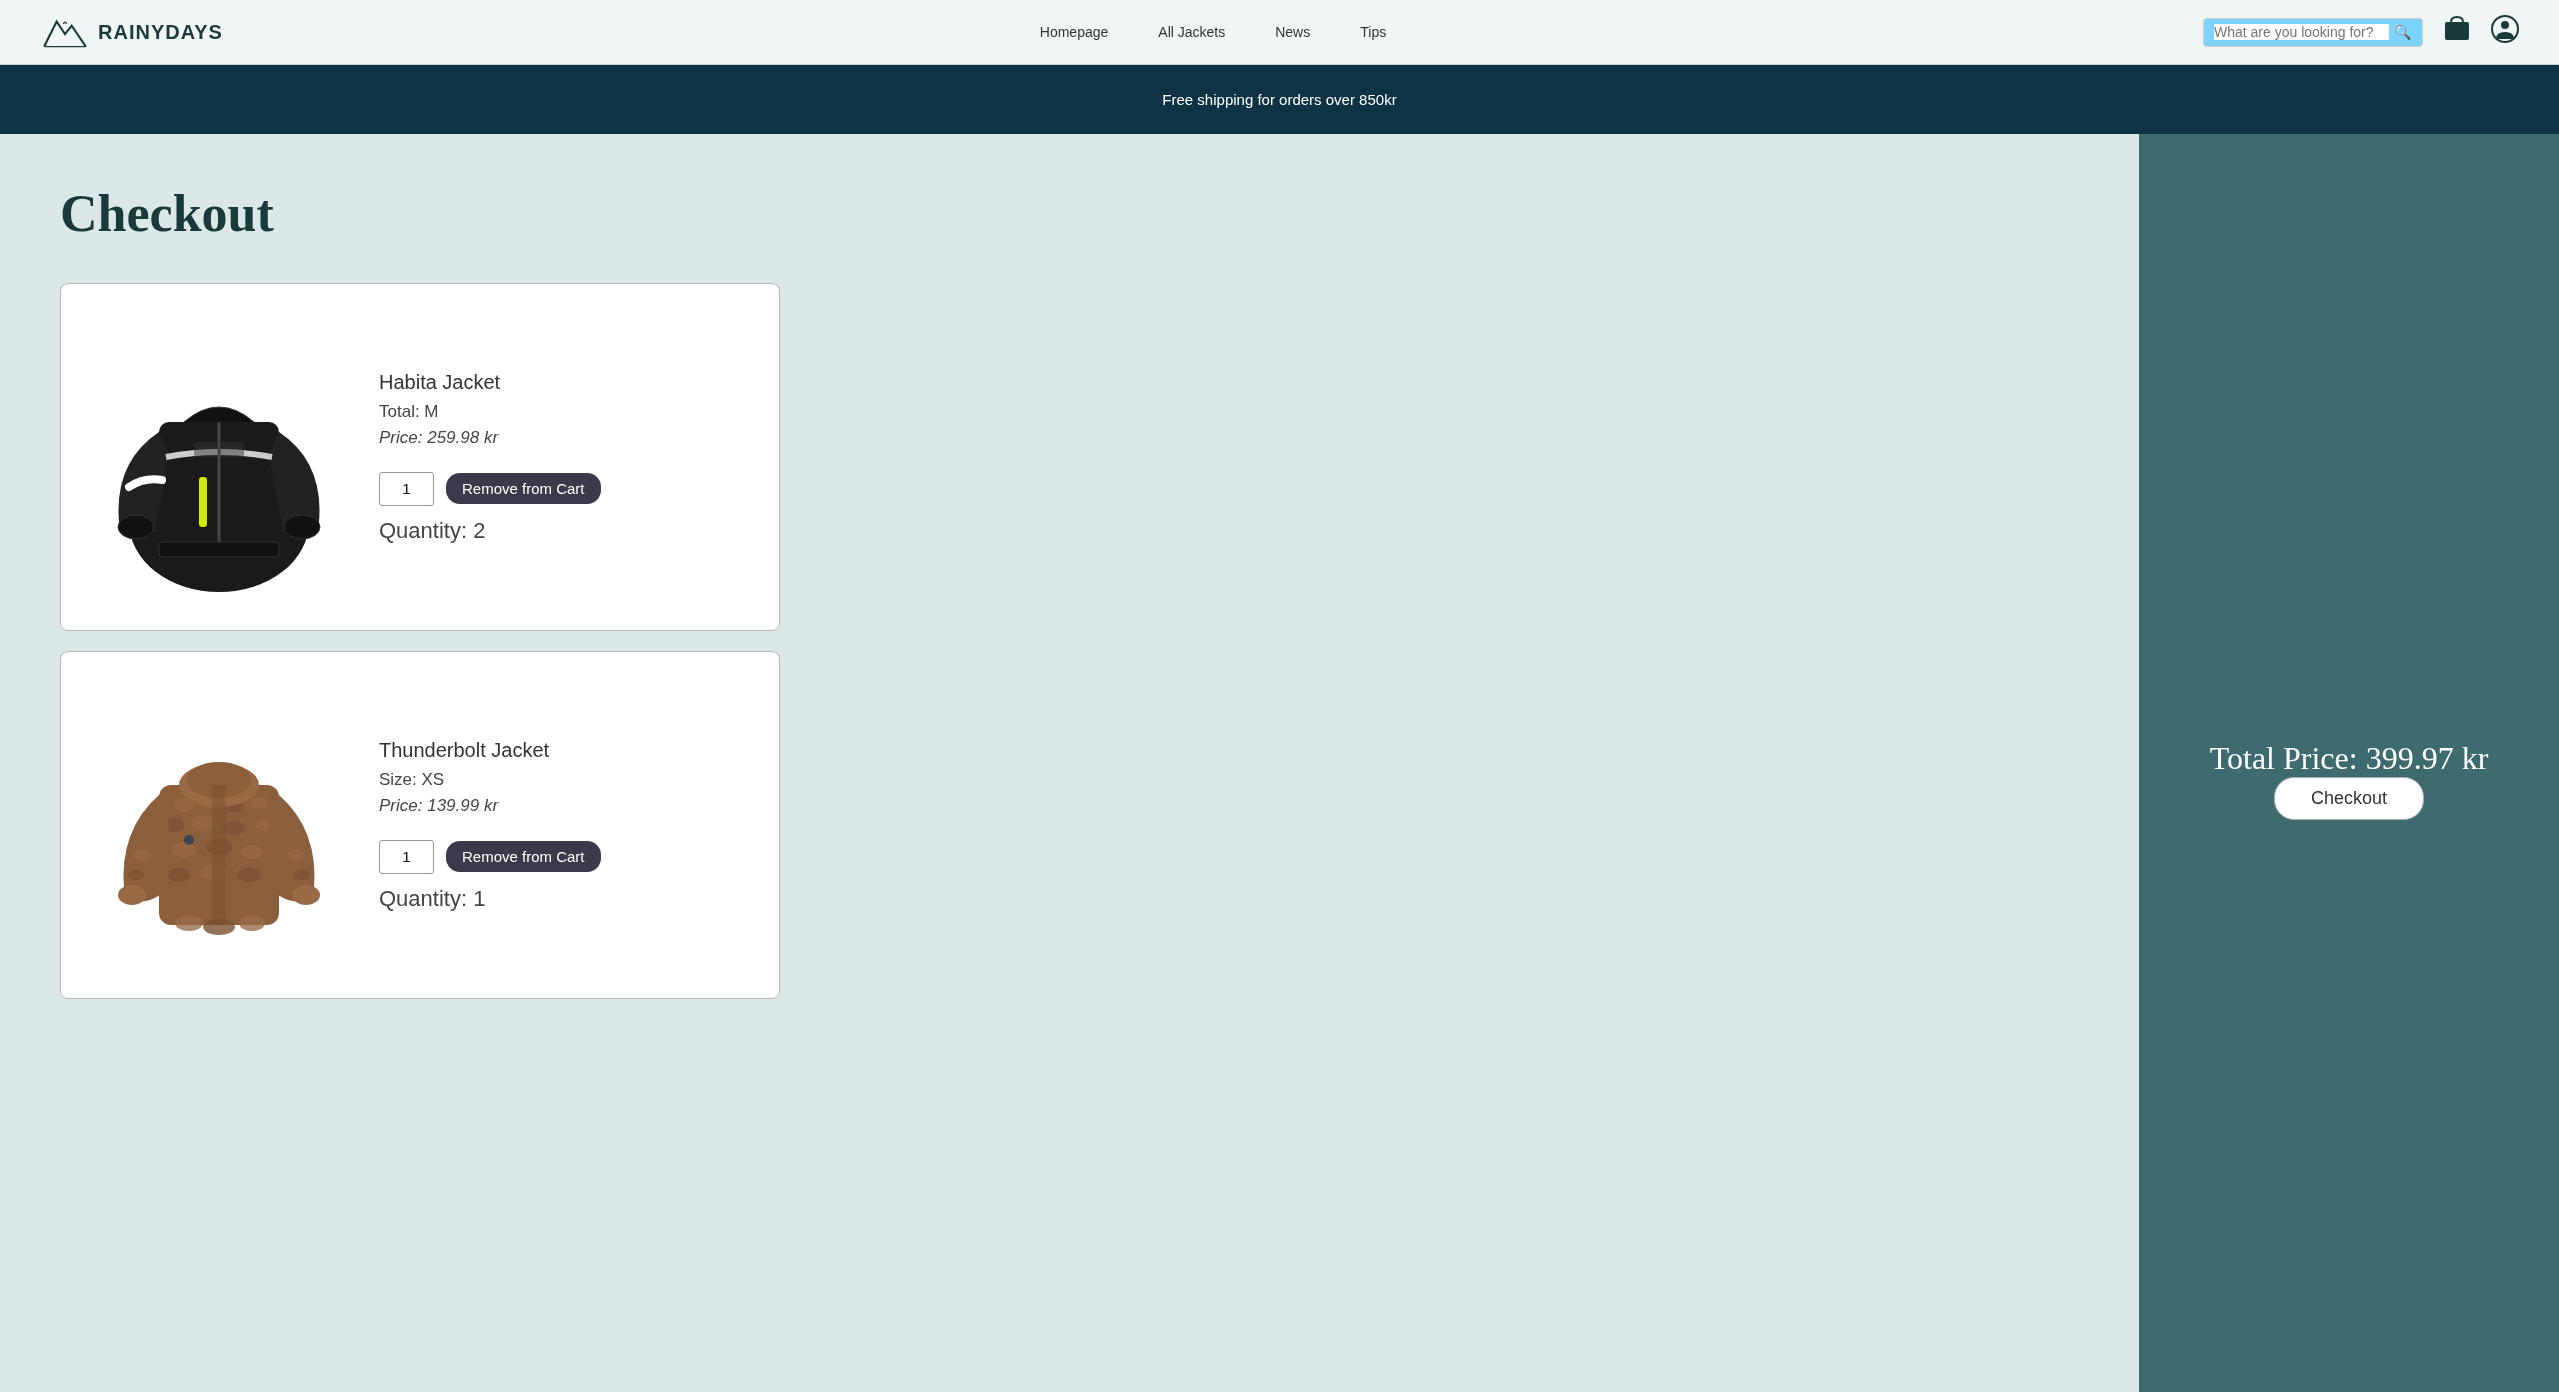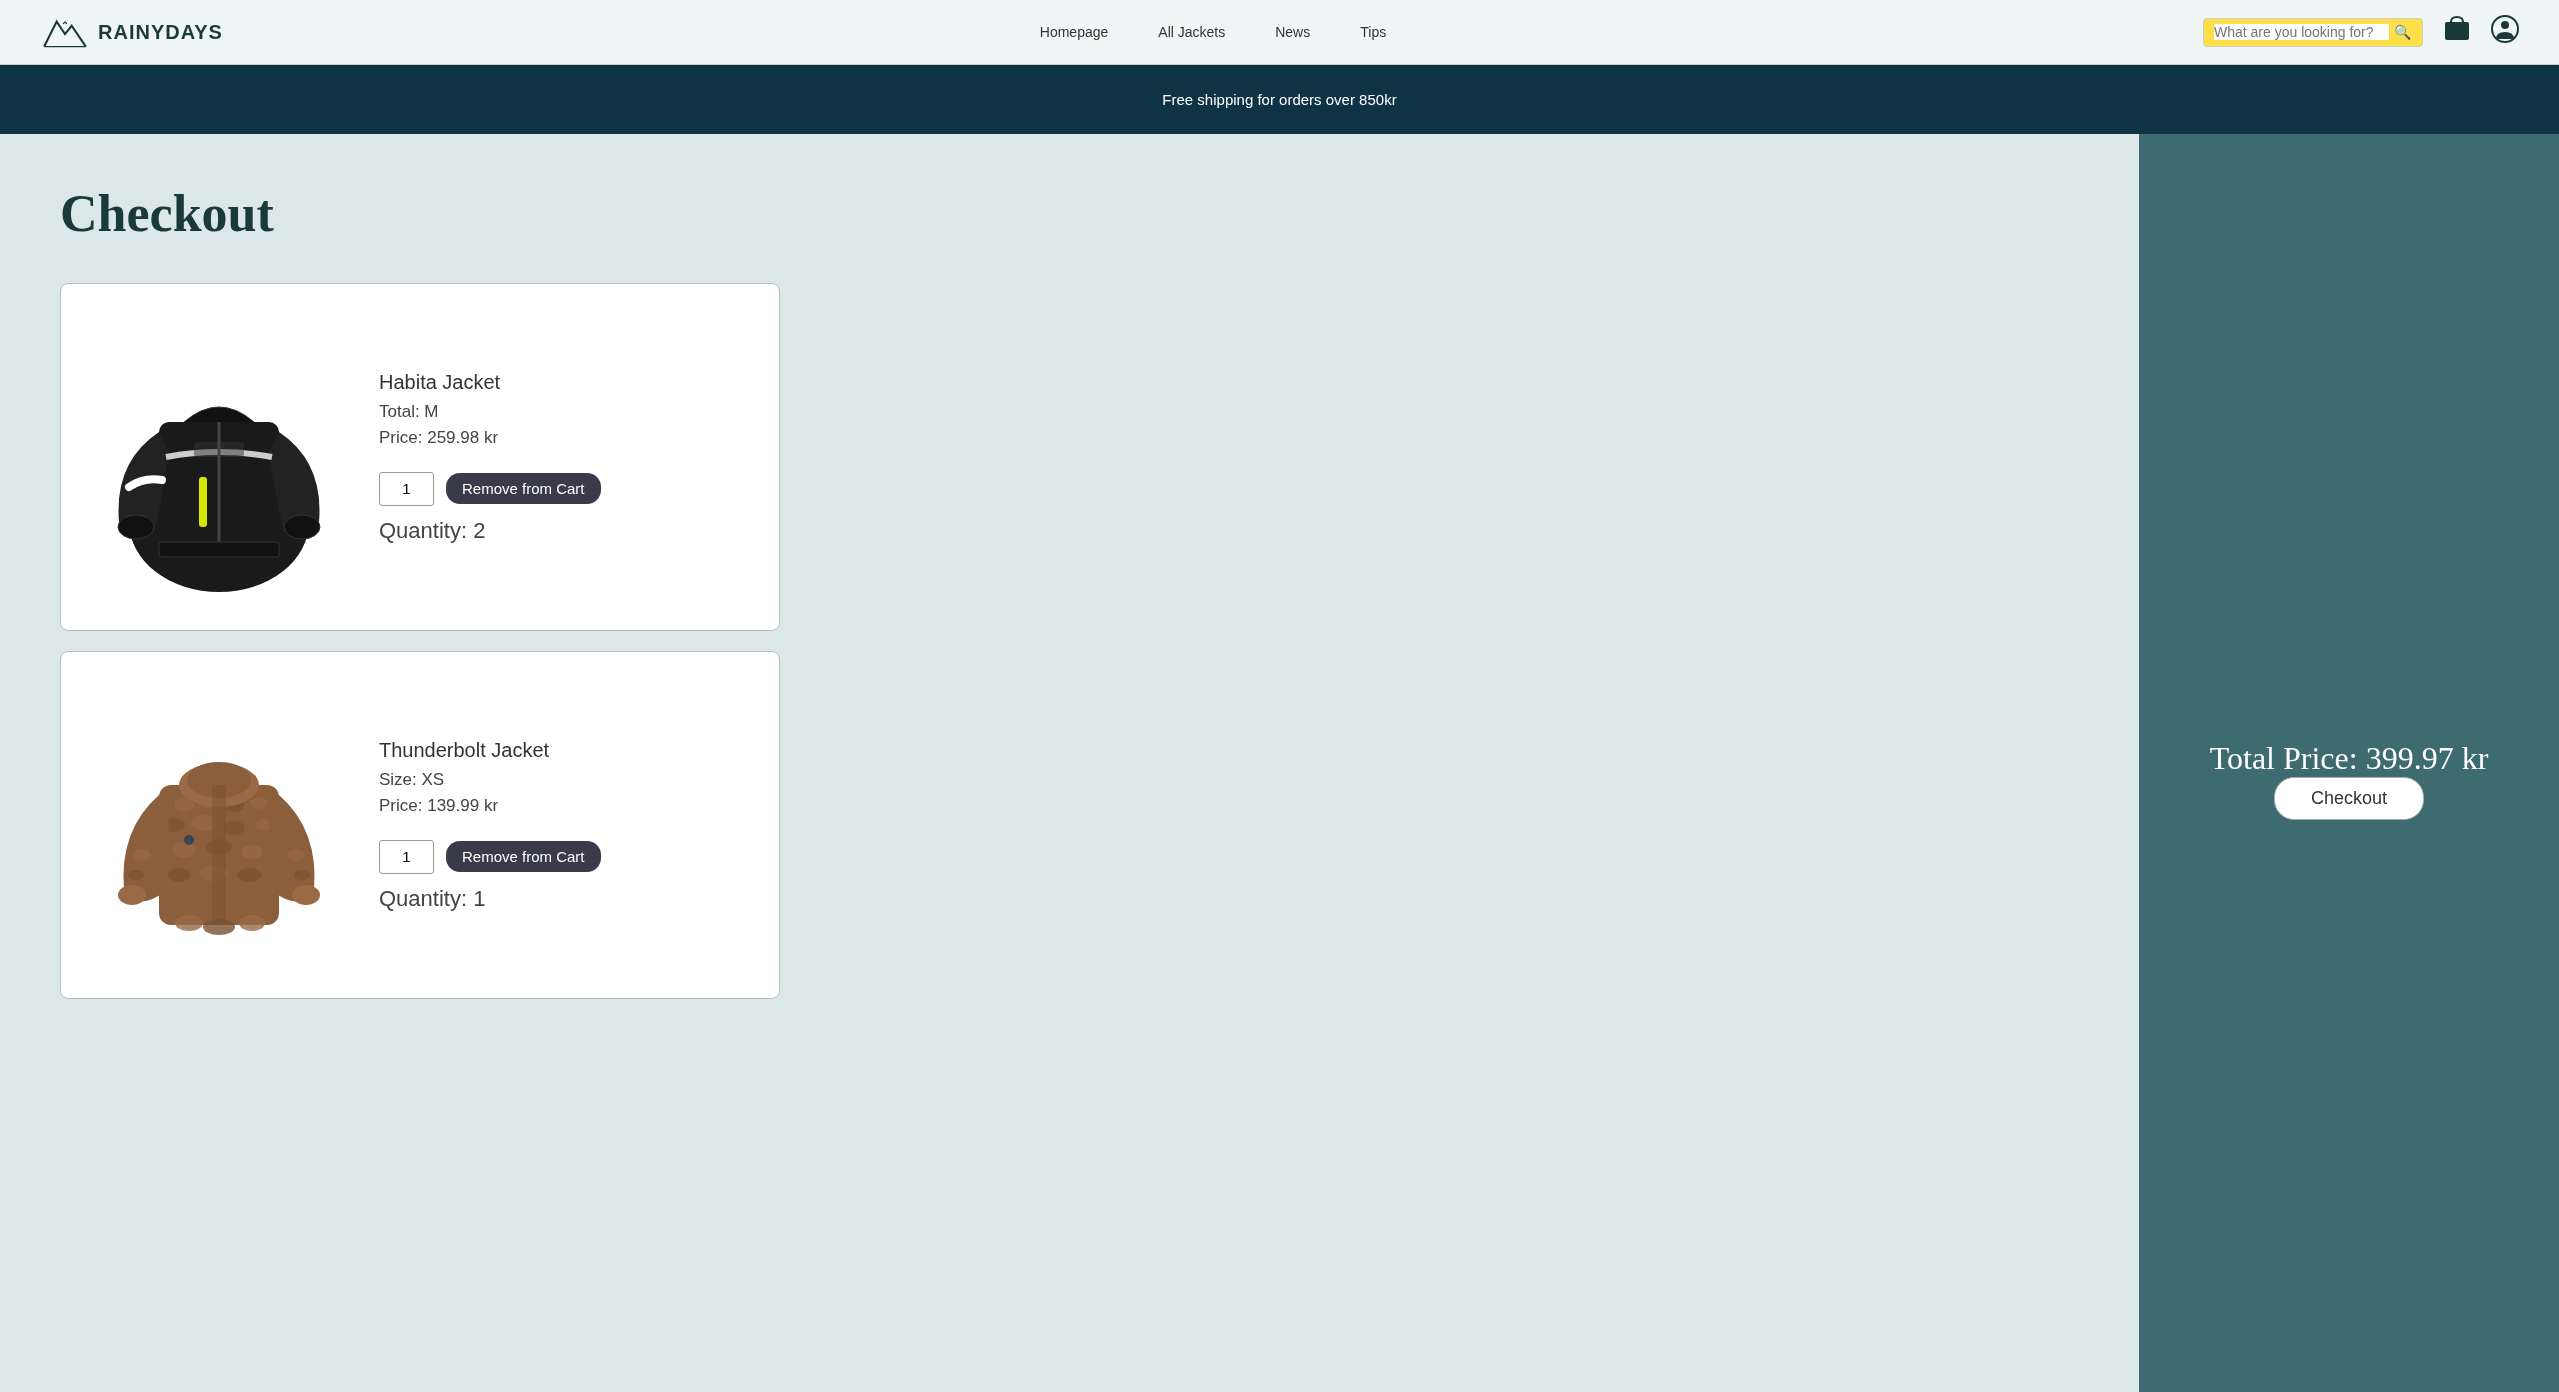--- a/index.html
+++ b/index.html
@@ -49,21 +49,21 @@
       display: flex;
       align-items: center;
       gap: 20px;
     }
     .search-bar {
       display: flex;
       align-items: center;
       border: 1px solid #ccc;
       border-radius: 4px;
       padding: 5px 10px;
-      background: #fde047;
+      background: #7dd3fc;
       width: 220px;
       gap: 6px;
     }
     .search-bar input {
       border: none;
       outline: none;
       font-size: 14px;
       width: 100%;
       color: #888;
     }
@@ -149,20 +149,21 @@
       font-size: 17px;
       color: #444;
       margin-bottom: 6px;
       font-family: Arial, sans-serif;
     }
     .item-price {
       font-size: 17px;
       color: #444;
       margin-bottom: 24px;
       font-family: Arial, sans-serif;
+      font-style: italic;
     }
     .item-actions {
       display: flex;
       align-items: center;
       gap: 12px;
       margin-bottom: 12px;
     }
     .qty-input {
       width: 55px;
       height: 34px;

